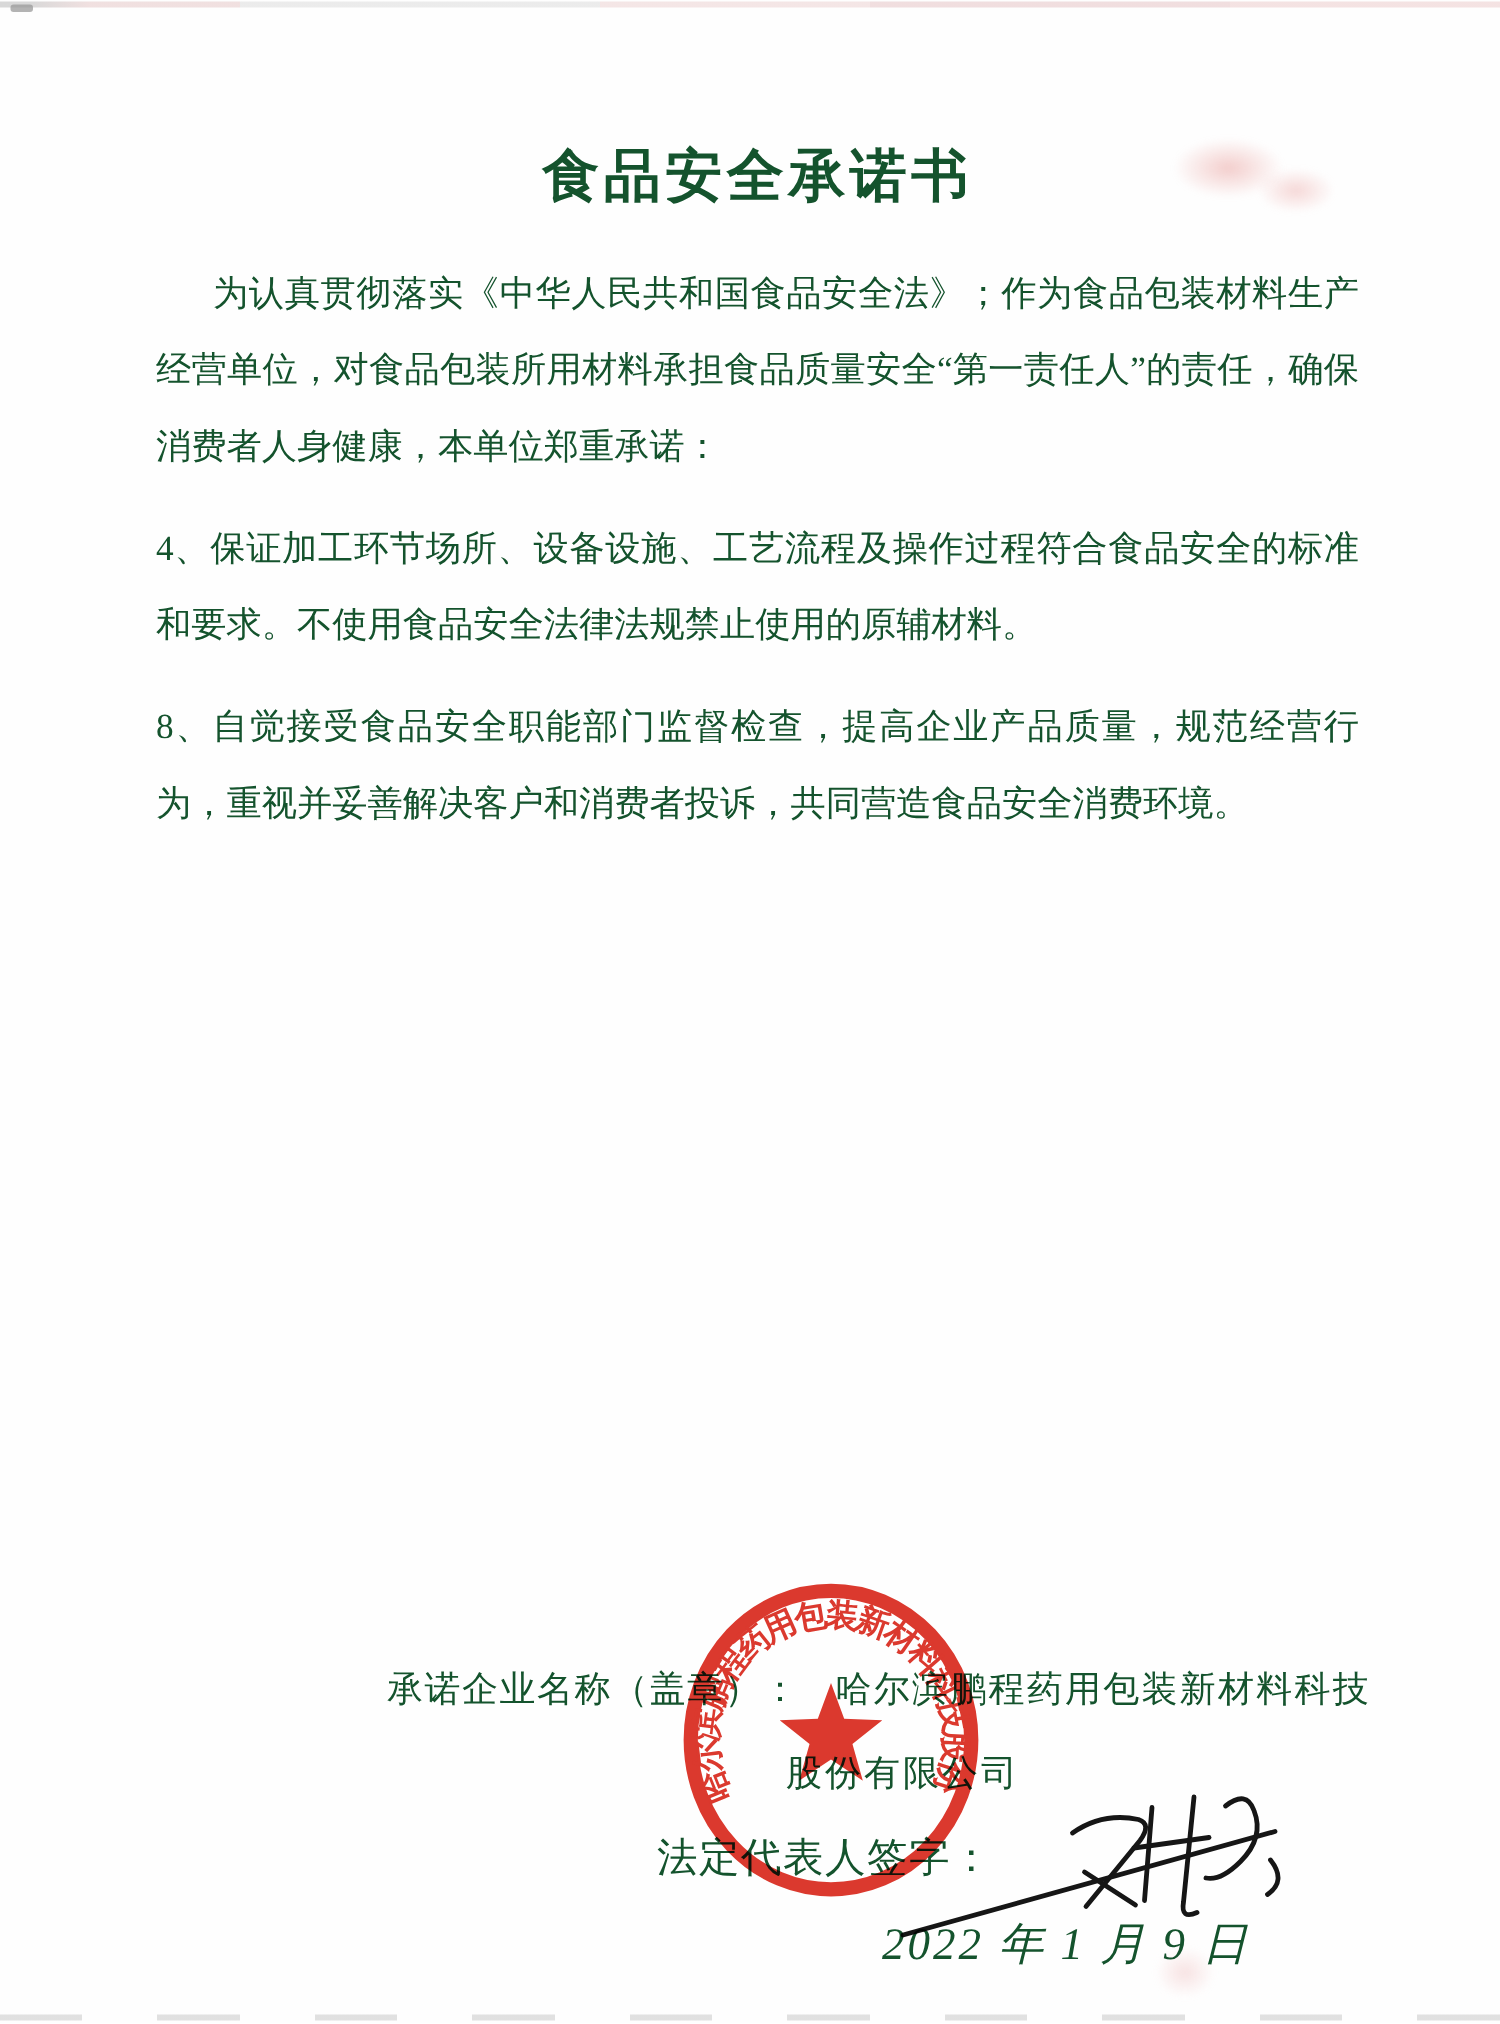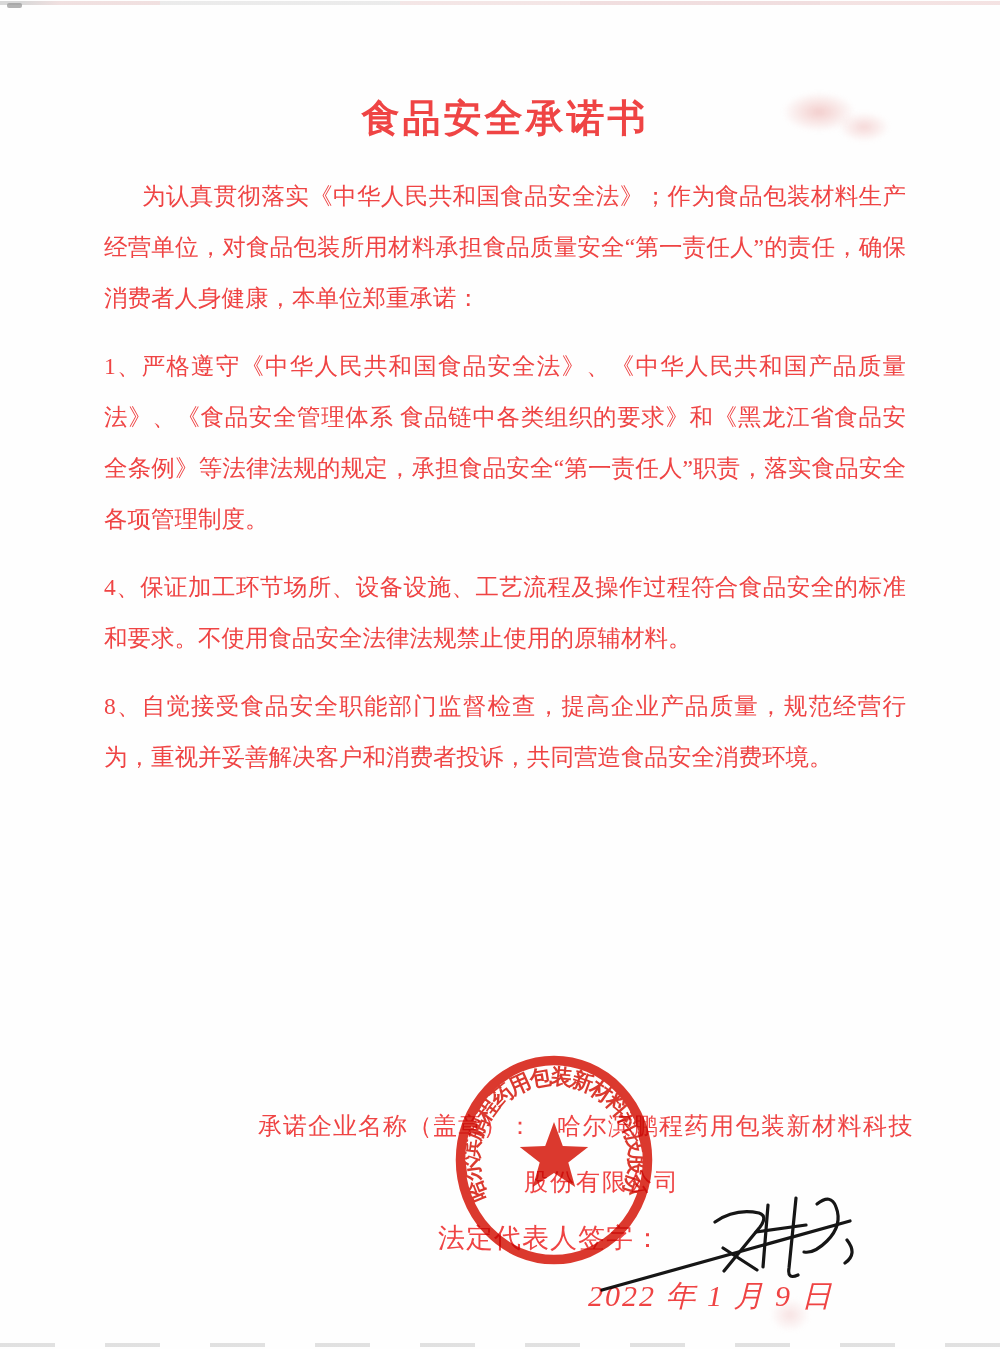--- a/index.html
+++ b/index.html
@@ -1,20 +1,20 @@
 <!DOCTYPE html>
 <html><head>
 <meta charset="utf-8">
 <style>
   html,body { margin:0; padding:0; background:#ffffff; }
   .page {
     position:relative; width:1000px; height:1349px; margin:0 auto;
     background:#fefefe; overflow:hidden;
     font-family:"Liberation Serif","DejaVu Serif",serif;
-    color:#ef4444;
+    color:#14532d;
   }
   
   .edge-top {
     position:absolute; top:1px; left:0; width:100%; height:4px;
     background:linear-gradient(to right,#b9b9b9 0 2%,#e6c8c8 6% 16%,#dcdcdc 16% 40%,
       #ecd2d2 40% 58%,#e6c4c6 58% 82%,#eccccc 82% 100%);
     opacity:.55;
   }
   .corner-mark { position:absolute; top:3px; left:7px; width:15px; height:5px;
     background:#9a9a9a; border-radius:2px; opacity:.75; }
@@ -63,21 +63,20 @@
   <div class="edge-top"></div>
   <div class="corner-mark"></div>
   <div class="smudge smudge-a"></div>
   <div class="smudge smudge-b"></div>
   <div class="smudge smudge-c"></div>
   <div class="edge-bottom"></div>
 
   <div class="content">
     <h1 class="doc-title">食品安全承诺书</h1>
     <p class="intro">为认真贯彻落实《中华人民共和国食品安全法》；作为食品包装材料生产经营单位，对食品包装所用材料承担食品质量安全“第一责任人”的责任，确保消费者人身健康，本单位郑重承诺：</p>
-    <p>1、严格遵守《中华人民共和国食品安全法》、《中华人民共和国产品质量法》、《食品安全管理体系 食品链中各类组织的要求》和《黑龙江省食品安全条例》等法律法规的规定，承担食品安全“第一责任人”职责，落实食品安全各项管理制度。</p>
     <p>4、保证加工环节场所、设备设施、工艺流程及操作过程符合食品安全的标准和要求。不使用食品安全法律法规禁止使用的原辅材料。</p>
     <p>8、自觉接受食品安全职能部门监督检查，提高企业产品质量，规范经营行为，重视并妥善解决客户和消费者投诉，共同营造食品安全消费环境。</p>
   </div>
 
   <div class="sig-line company-line">
     <span>承诺企业名称（盖章）：</span><span class="company-name1">哈尔滨鹏程药用包装新材料科技</span>
   </div>
   <div class="sig-line company-line2">股份有限公司</div>
   <div class="sig-line legal-line">法定代表人签字：</div>
   <div class="sig-line date-line">2022 年 1 月 9 日</div>

